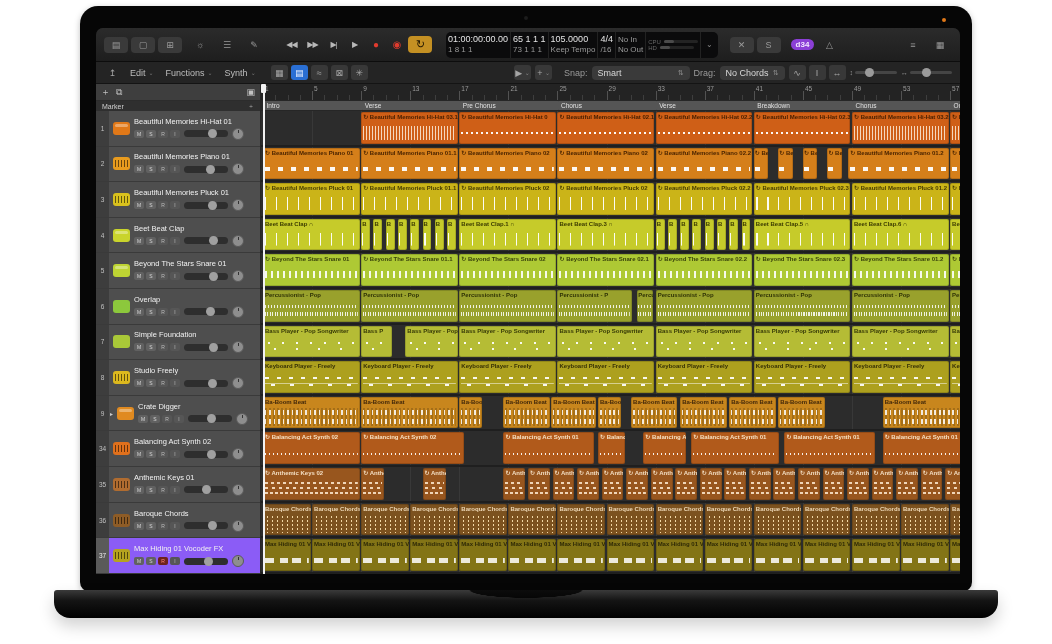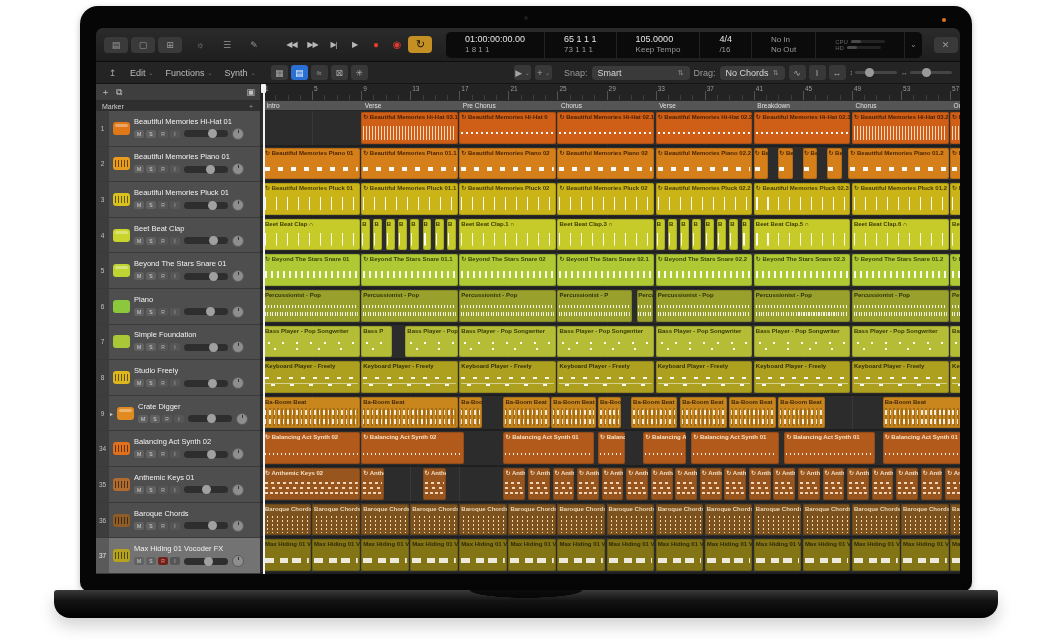--- a/index.html
+++ b/index.html
@@ -24,21 +24,21 @@
   .tb-group{display:flex;gap:3px;align-items:center;}
   .tb-btn{min-width:18px;height:16px;border-radius:4px;background:#3a3a3a;color:#9a9a9a;font-size:9px;
     display:flex;align-items:center;justify-content:center;padding:0 3px;}
   .tb-btn.plain{background:transparent;}
   .transport{display:flex;gap:2px;align-items:center;margin-left:10px;}
   .tr-btn{min-width:19px;height:17px;border-radius:4px;color:#b8b8b8;font-size:8px;display:flex;align-items:center;justify-content:center;letter-spacing:-1px;}
   .tr-btn.red{color:#e23b2e;font-size:10px;}
   .tr-btn.cycle-on{background:#c49023;color:#211703;font-size:11px;min-width:24px;}
 
   .lcd{height:26px;background:#0b0b0c;border-radius:5px;margin-left:8px;display:flex;align-items:center;color:#c8c8c8;}
-  .lcd-cell{padding:0 19px;border-right:1px solid #222;display:flex;flex-direction:column;justify-content:center;height:100%;}
+  .lcd-cell{padding:0 2px;border-right:1px solid #222;display:flex;flex-direction:column;justify-content:center;height:100%;}
   .lcd-cell:last-child{border-right:none;}
   .lcd-a{font-size:9px;color:#e4e4e4;line-height:11px;white-space:nowrap;}
   .lcd-b{font-size:8px;color:#9a9a9a;line-height:10px;white-space:nowrap;}
   .meter{width:34px;height:3px;background:#232323;border-radius:2px;position:relative;margin:1px 0;}
   .meter i{position:absolute;left:0;top:0;height:100%;width:30%;background:#4a4a4a;border-radius:2px;}
   .meter-label{font-size:6px;color:#666;margin-right:3px;}
   .lcd-chevron{color:#888;font-size:8px;padding:0 5px;}
   .badge-purple{background:#8b3fd6;color:#f2e6ff;font-size:8px;font-weight:bold;border-radius:7px;padding:1px 5px;}
 
   .bar2{position:absolute;left:0;top:34px;width:100%;height:22px;background:#242424;border-bottom:1px solid #141414;
@@ -53,21 +53,21 @@
   .zoomslider i{position:absolute;top:-3px;width:9px;height:9px;border-radius:50%;background:#9a9a9a;}
   .lbl{color:#9a9a9a;}
 
   
   .main{position:absolute;left:0;top:56px;width:100%;bottom:0;display:flex;}
   .left-panel{width:164px;background:#474747;border-right:1px solid #262626;position:relative;flex:none;}
   .hdr-tools{height:16px;background:#3e3e3e;border-bottom:1px solid #2c2c2c;display:flex;align-items:center;padding:0 5px;gap:6px;color:#c2c2c2;font-size:9px;}
   .marker-row{height:11px;background:#2f2f2f;border-bottom:1px solid #1f1f1f;display:flex;align-items:center;padding:0 6px;color:#cfcfcf;font-size:7px;}
   .headers{position:absolute;left:0;top:27px;right:0;bottom:0;display:flex;flex-direction:column;}
   .trow{flex:1;display:flex;align-items:stretch;border-bottom:1px solid #3a3a3a;background:#4e4e4e;position:relative;min-height:0;}
-  .trow.sel{background:#737373;}
+  .trow.sel{background:#8b5cf6;}
   .tnum{width:13px;background:#3d3d3d;color:#c0c0c0;font-size:6.5px;display:flex;align-items:center;justify-content:center;flex:none;}
   .trow.sel .tnum{background:#5a5a5a;color:#eee;}
   .disc{color:#cicaca;color:#cacaca;font-size:6px;align-self:center;margin-left:1px;}
   .ticon{width:17px;height:13px;border-radius:3px;margin:0 4px;align-self:center;flex:none;position:relative;}
   .ticon.keys:after{content:"";position:absolute;left:2px;right:2px;top:3px;bottom:3px;
     background:repeating-linear-gradient(90deg,rgba(0,0,0,.55) 0 1px,transparent 1px 3px);}
   .ticon.drum:after{content:"";position:absolute;left:2px;right:2px;top:2px;height:3px;background:rgba(255,255,255,.35);border-radius:2px;}
   .tmain{display:flex;flex-direction:column;justify-content:center;gap:2px;min-width:0;flex:1;padding-right:4px;}
   .tname{color:#f1f1f1;font-size:7.5px;white-space:nowrap;overflow:hidden;}
   .tctl{display:flex;align-items:center;gap:2px;}
@@ -370,21 +370,21 @@
                       <div class="vknob" style="left: 25.2px;"></div>
                     </div>
                     <div class="panknob"></div>
                   </div>
                 </div>
               </div>
               <div class="trow">
                 <div class="tnum">6</div>
                 <div class="ticon " style="background: rgb(140, 200, 60);"></div>
                 <div class="tmain">
-                  <div class="tname">Piano</div>
+                  <div class="tname">Overlap</div>
                   <div class="tctl">
                     <div class="msri">M</div>
                     <div class="msri">S</div>
                     <div class="msri ri">R</div>
                     <div class="msri ri">I</div>
                     <div class="vslider">
                       <div class="vknob" style="left: 21.7px;"></div>
                     </div>
                     <div class="panknob"></div>
                   </div>

